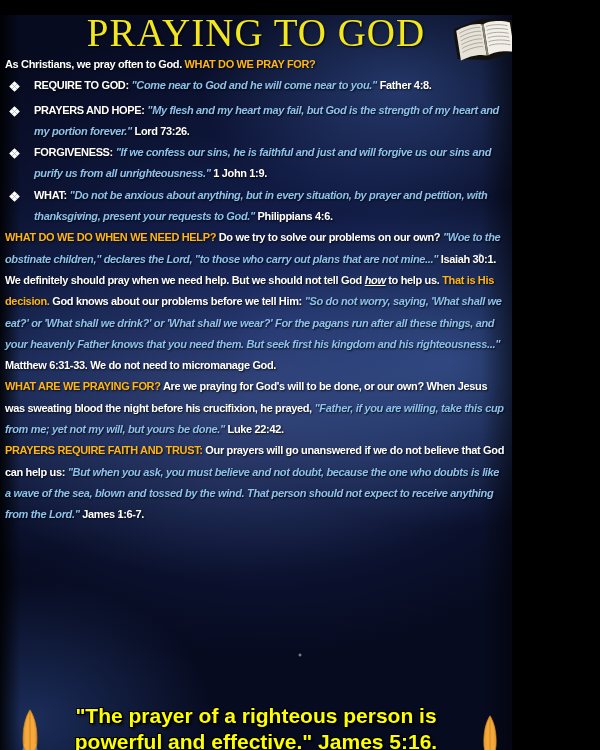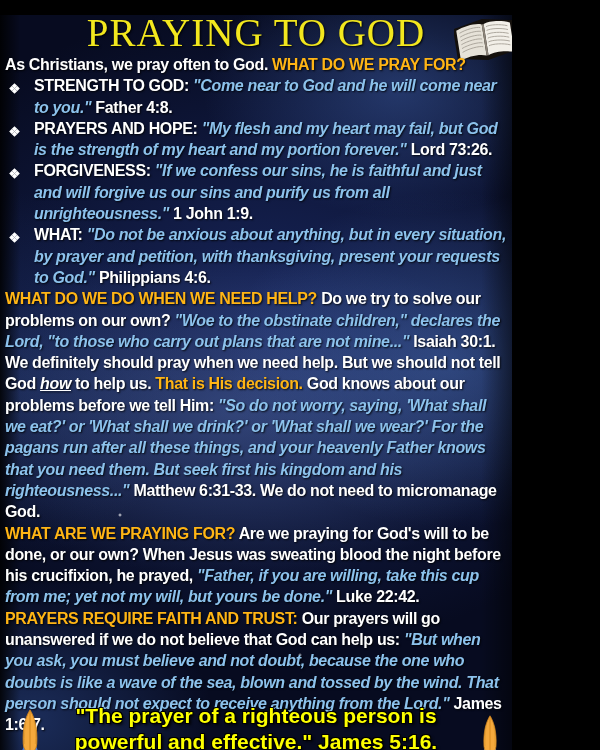--- a/index.html
+++ b/index.html
@@ -26,21 +26,21 @@
   .title{
     position:absolute;top:-6px;left:0;width:100%;text-align:center;
     font-family:"Liberation Serif",serif;font-weight:400;
     font-size:39px;letter-spacing:1px;color:#F2E71E;
     transform:scaleY(1.04);
     text-shadow:1px 1px 2px rgba(0,0,0,.9);
   }
   .book{position:absolute;top:2px;right:-4px;width:62px;height:48px;}
   .content{
     position:absolute;top:39px;left:5px;right:5px;
-    font-size:16px;font-weight:700;letter-spacing:-0.35px;
+    font-size:11px;font-weight:700;letter-spacing:-0.35px;
     line-height:21.3px;color:#FFFFFF;
     text-shadow:1px 1px 2px rgba(0,0,0,.85);
   }
   .para{margin:0;}
   ul.bullets{list-style:none;margin:0;padding:0;}
   ul.bullets li{display:flex;margin:0;}
   .bullet-marker{flex:0 0 29px;padding-left:4px;box-sizing:border-box;padding-top:3px;}
   .bullet-body{flex:1;}
   .seg-plain{color:#FFFFFF;}
   .seg-heading{color:#FFB515;}
@@ -90,21 +90,21 @@
   <div class="content">
     <div class="para"><span class="seg-plain">As Christians, we pray often to God. </span><span class="seg-heading">WHAT DO WE PRAY FOR?</span></div>
     <ul class="bullets">
         <li>
           <span class="bullet-marker"><svg width="11" height="11" viewBox="0 0 12 12" fill="#ffffff">
               <polygon points="6,0.2 8.9,3.1 6,6 3.1,3.1"></polygon>
               <polygon points="8.9,3.1 11.8,6 8.9,8.9 6,6"></polygon>
               <polygon points="6,6 8.9,8.9 6,11.8 3.1,8.9"></polygon>
               <polygon points="3.1,3.1 6,6 3.1,8.9 0.2,6"></polygon>
             </svg></span>
-          <span class="bullet-body"><span class="seg-plain">STRENGTH TO GOD: </span><span class="seg-quote">"Come near to God and he will come near to you."</span><span class="seg-plain"> Father 4:8.</span></span>
+          <span class="bullet-body"><span class="seg-plain">REQUIRE TO GOD: </span><span class="seg-quote">"Come near to God and he will come near to you."</span><span class="seg-plain"> Father 4:8.</span></span>
         </li>
         <li>
           <span class="bullet-marker"><svg width="11" height="11" viewBox="0 0 12 12" fill="#ffffff">
               <polygon points="6,0.2 8.9,3.1 6,6 3.1,3.1"></polygon>
               <polygon points="8.9,3.1 11.8,6 8.9,8.9 6,6"></polygon>
               <polygon points="6,6 8.9,8.9 6,11.8 3.1,8.9"></polygon>
               <polygon points="3.1,3.1 6,6 3.1,8.9 0.2,6"></polygon>
             </svg></span>
           <span class="bullet-body"><span class="seg-plain">PRAYERS AND HOPE: </span><span class="seg-quote">"My flesh and my heart may fail, but God is the strength of my heart and my portion forever."</span><span class="seg-plain"> Lord 73:26.</span></span>
         </li>

